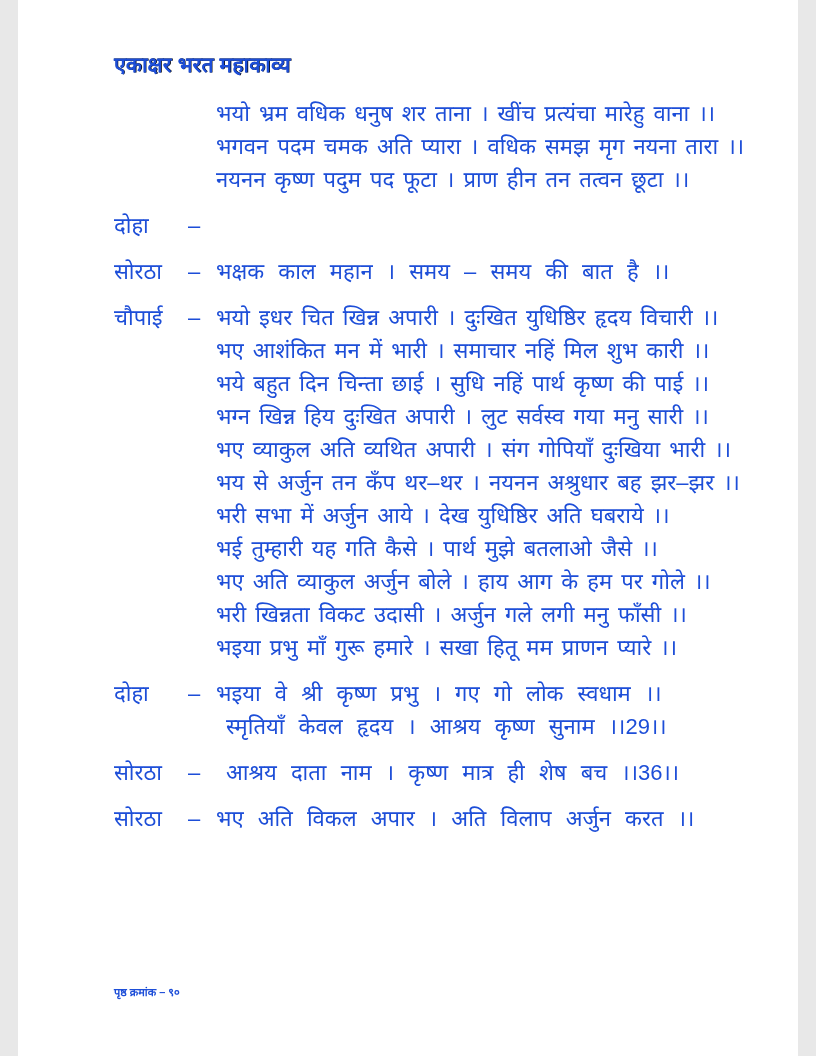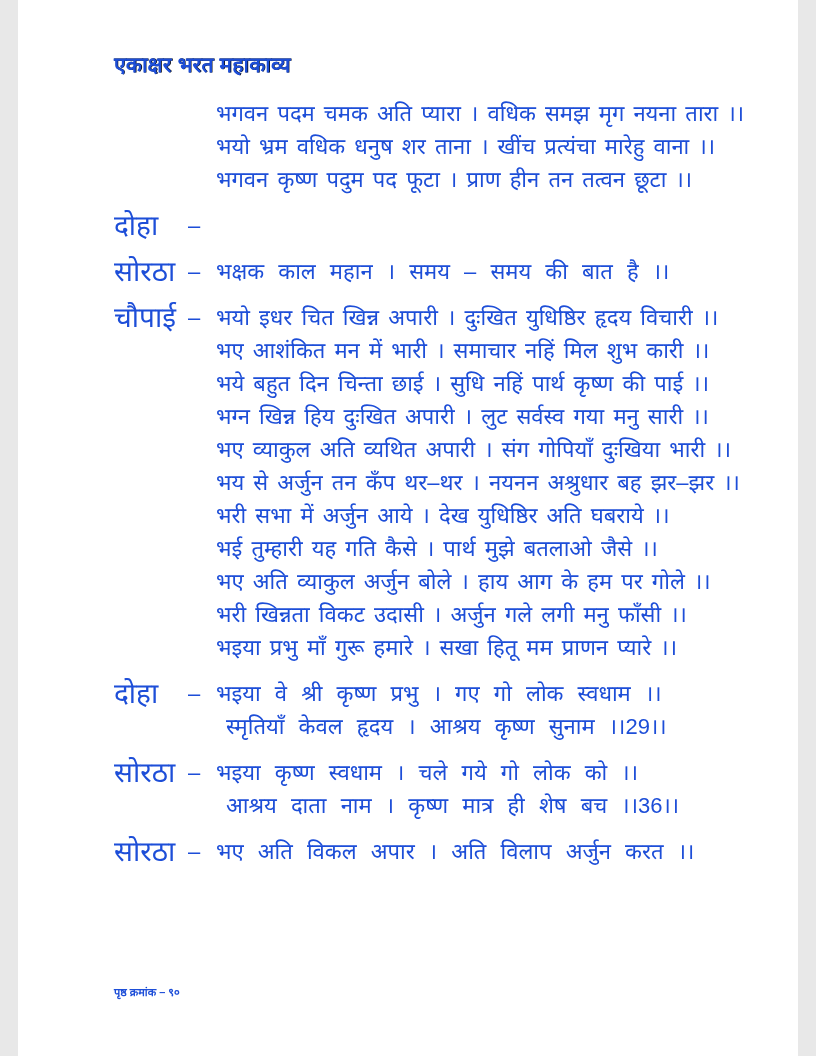--- a/index.html
+++ b/index.html
@@ -33,21 +33,21 @@
     top: 97px;
     width: 660px;
   }
   .block {
     display: grid;
     grid-template-columns: 74px 28px 1fr;
     margin-bottom: 13px;
   }
   .verse-label {
     grid-column: 1;
-    font-size: 28px;
+    font-size: 22px;
     line-height: 33px;
     white-space: nowrap;
   }
   .verse-dash {
     grid-column: 2;
     font-size: 22px;
     line-height: 33px;
   }
   .lines { grid-column: 3; }
   .line {
@@ -73,23 +73,23 @@
 <div class="page">
 
   <div class="header-title">एकाक्षर भरत महाकाव्य</div>
 
   <div class="content">
 
     <div class="block">
       <div class="verse-label"></div>
       <div class="verse-dash"></div>
       <div class="lines">
+        <div class="line">भयो भ्रम वधिक धनुष शर ताना । खींच प्रत्यंचा मारेहु वाना ।।</div>
         <div class="line">भगवन पदम चमक अति प्यारा । वधिक समझ मृग नयना तारा ।।</div>
-        <div class="line">भयो भ्रम वधिक धनुष शर ताना । खींच प्रत्यंचा मारेहु वाना ।।</div>
-        <div class="line">भगवन कृष्ण पदुम पद फूटा । प्राण हीन तन तत्वन छूटा ।।</div>
+        <div class="line">नयनन कृष्ण पदुम पद फूटा । प्राण हीन तन तत्वन छूटा ।।</div>
       </div>
     </div>
 
     <div class="block wide">
       <div class="verse-label">दोहा</div>
       <div class="verse-dash">–</div>
     </div>
 
     <div class="block wide">
       <div class="verse-label">सोरठा</div>
@@ -123,21 +123,20 @@
       <div class="lines">
         <div class="line">भइया वे श्री कृष्ण प्रभु । गए गो लोक स्वधाम ।।</div>
         <div class="line cont">स्मृतियाँ केवल हृदय । आश्रय कृष्ण सुनाम ।।29।।</div>
       </div>
     </div>
 
     <div class="block wide">
       <div class="verse-label">सोरठा</div>
       <div class="verse-dash">–</div>
       <div class="lines">
-        <div class="line">भइया कृष्ण स्वधाम । चले गये गो लोक को ।।</div>
         <div class="line cont">आश्रय दाता नाम । कृष्ण मात्र ही शेष बच ।।36।।</div>
       </div>
     </div>
 
     <div class="block wide">
       <div class="verse-label">सोरठा</div>
       <div class="verse-dash">–</div>
       <div class="lines">
         <div class="line">भए अति विकल अपार । अति विलाप अर्जुन करत ।।</div>
       </div>

